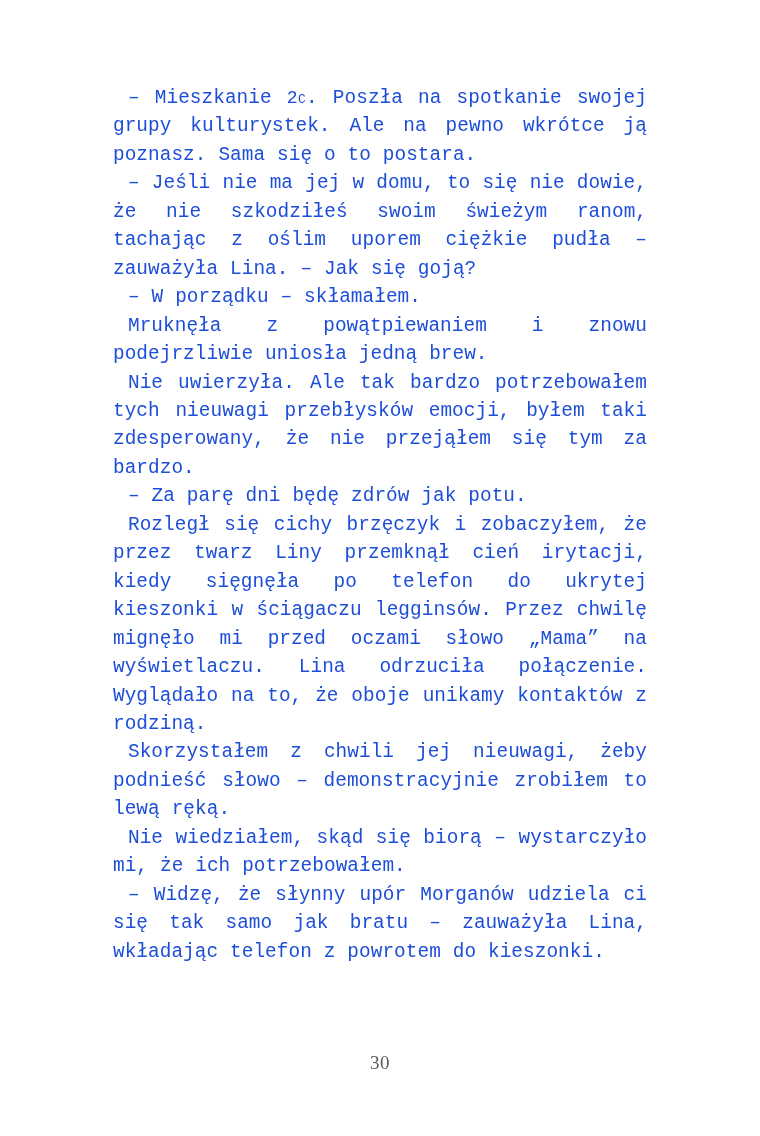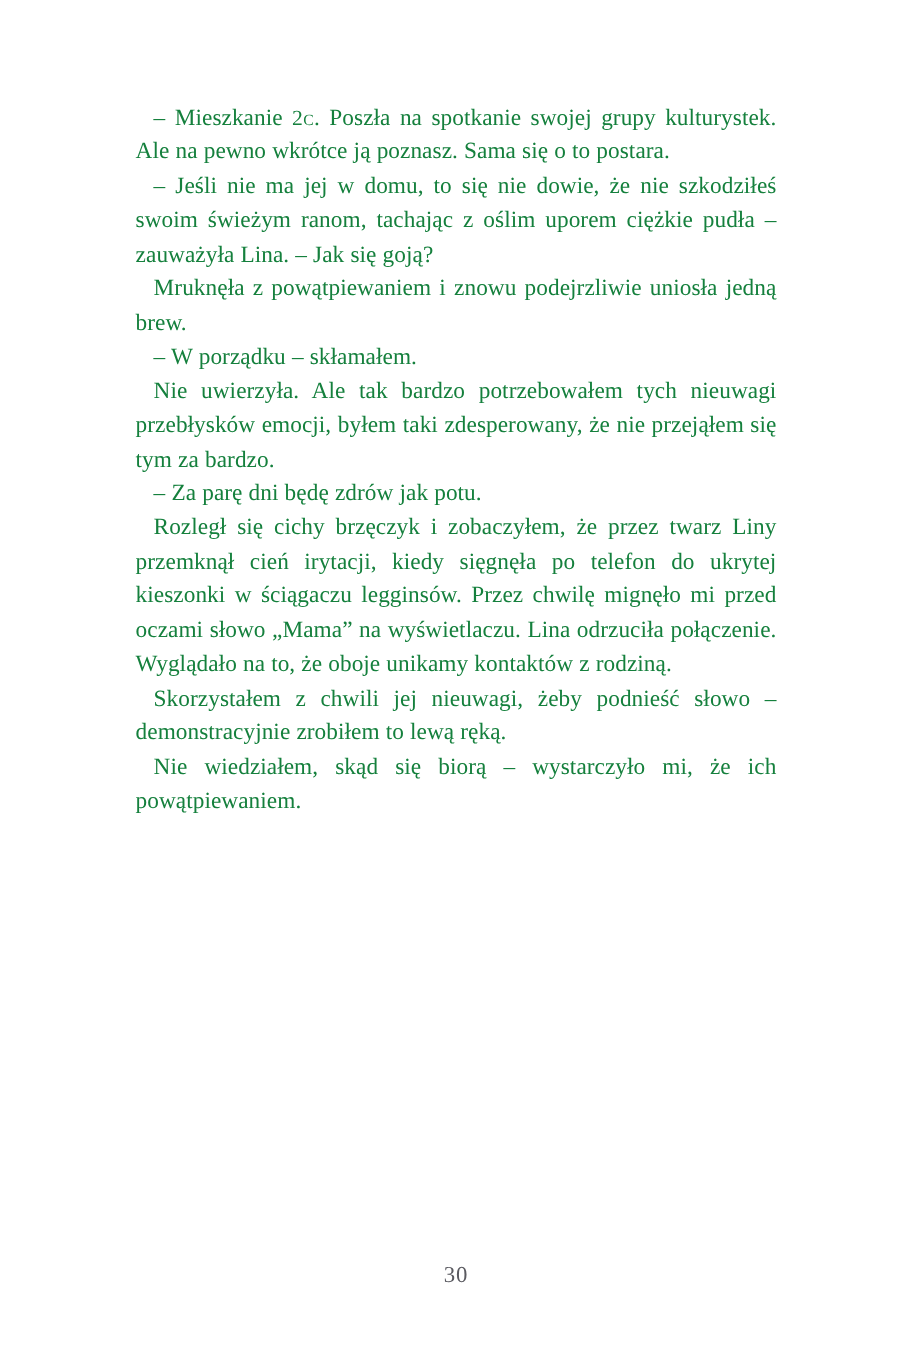--- a/index.html
+++ b/index.html
@@ -20,24 +20,24 @@
 
   .text-block {
     position: absolute;
     left: 113px;
     top: 84px;
     width: 534px;
   }
 
   .para {
     margin: 0;
-    font-family: Liberation Serif, serif;
+    font-family: Liberation Mono, monospace;
     font-size: 19.4px;
     line-height: 28.45px;
-    color: #15803d;
+    color: #1d4ed8;
     text-align: justify;
     text-justify: inter-word;
     text-indent: 15px;
     hyphens: auto;
     -webkit-hyphens: auto;
     -ms-hyphens: auto;
     word-spacing: 0.2px;
     letter-spacing: 0.05px;
     text-rendering: optimizeLegibility;
   }
@@ -68,24 +68,25 @@
   }
 </style>
 </head>
 <body>
 
 <div class="page">
 
   <div class="text-block">
     <p class="para">– Mieszkanie <span class="smallcap">2c</span>. Poszła na spotkanie swojej grupy kulturystek. Ale na pewno wkrótce ją poznasz. Sama się o to postara.</p>
     <p class="para">– Jeśli nie ma jej w domu, to się nie dowie, że nie szkodziłeś swoim świeżym ranom, tachając z oślim uporem ciężkie pudła – zauważyła Lina. – Jak się goją?</p>
+    <p class="para">– W porządku – skłamałem.</p>
     <p class="para">Mruknęła z powątpiewaniem i znowu podejrzliwie uniosła jedną brew.</p>
-    <p class="para">– W porządku – skłamałem.</p>
     <p class="para">Nie uwierzyła. Ale tak bardzo potrzebowałem tych nieuwagi przebłysków emocji, byłem taki zdesperowany, że nie przejąłem się tym za bardzo.</p>
     <p class="para">– Za parę dni będę zdrów jak potu.</p>
     <p class="para">Rozległ się cichy brzęczyk i zobaczyłem, że przez twarz Liny przemknął cień irytacji, kiedy sięgnęła po telefon do ukrytej kieszonki w ściągaczu legginsów. Przez chwilę mignęło mi przed oczami słowo „Mama” na wyświetlaczu. Lina odrzuciła połączenie. Wyglądało na to, że oboje unikamy kontaktów z rodziną.</p>
     <p class="para">Skorzystałem z chwili jej nieuwagi, żeby podnieść słowo – demonstracyjnie zrobiłem to lewą ręką.</p>
-    <p class="para">Nie wiedziałem, skąd się biorą – wystarczyło mi, że ich powątpiewaniem.</p>
+    <p class="para">Nie wiedziałem, skąd się biorą – wystarczyło mi, że ich potrzebowałem.</p>
+    <p class="para">– Widzę, że słynny upór Morganów udziela ci się tak samo jak bratu – zauważyła Lina, wkładając telefon z powrotem do kieszonki.</p>
   </div>
 
   <div class="page-number">30</div>
 
 </div>
 
 </body></html>

